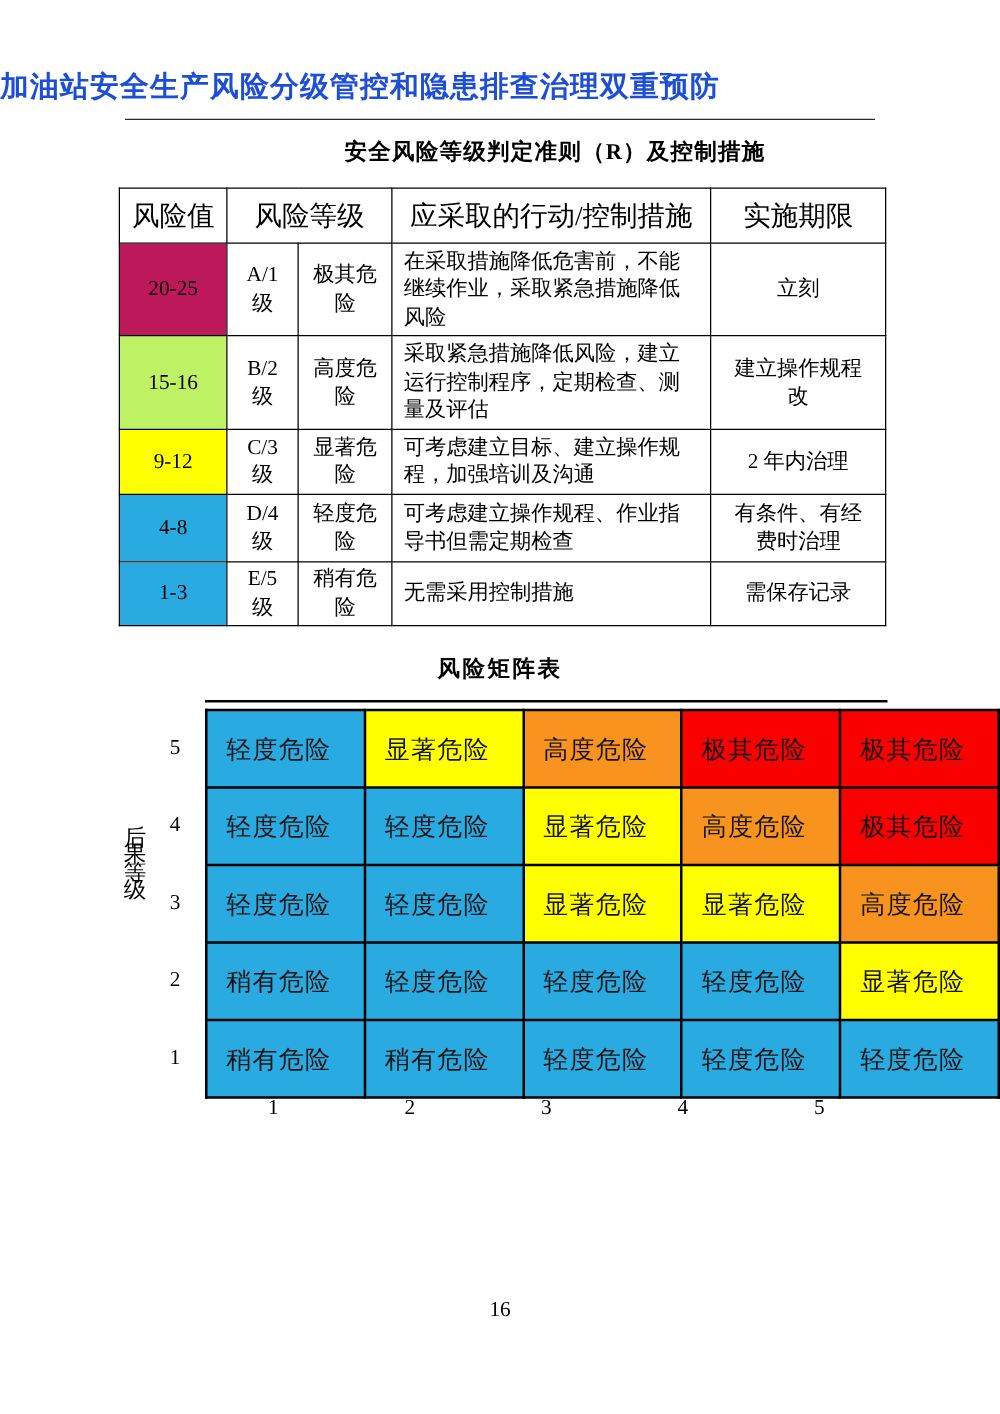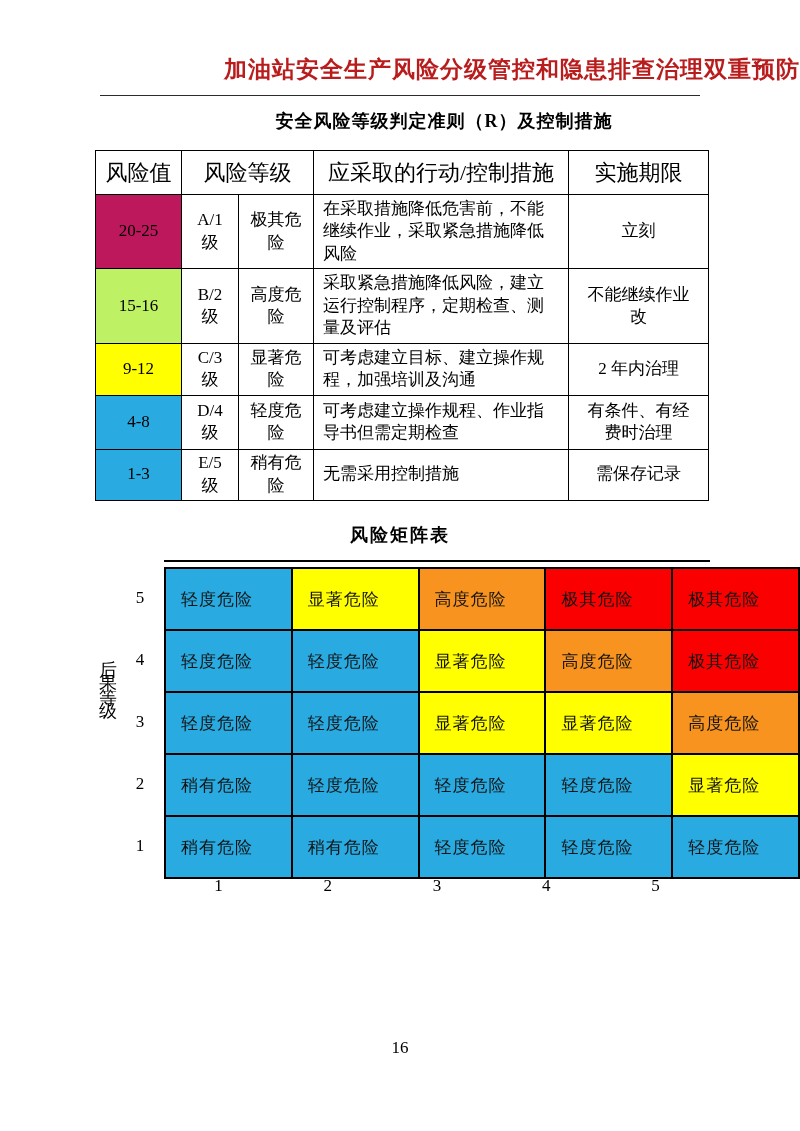--- a/index.html
+++ b/index.html
@@ -2,23 +2,23 @@
 <html><head>
 <meta charset="utf-8">
 <style>
   html,body { margin:0; padding:0; background:#fff; }
   .page {
     position:relative; width:800px; height:1131px; background:#ffffff;
     font-family:"Liberation Serif","DejaVu Serif",serif; color:#000;
     overflow:hidden;
   }
   .doc-title {
-    position:absolute; top:54px; left:0; width:100%; text-align:right;
+    position:absolute; top:54px; left:0; width:100%; text-align:left;
     font-family:"Liberation Sans","DejaVu Sans",sans-serif;
-    font-weight:bold; font-size:23px; letter-spacing:1px; color:#b91c1c;
+    font-weight:bold; font-size:23px; letter-spacing:1px; color:#1d4ed8;
   }
   .title-rule {
     position:absolute; top:95px; left:100px; width:600px; height:0;
     border-top:1.5px solid #2b2b2b;
   }
   .subtitle {
     position:absolute; top:109px; left:0; width:100%; text-align:center;
     font-size:18px; font-weight:bold; letter-spacing:1px;margin-left:44px;
   }
 
@@ -48,21 +48,21 @@
     font-size:18px; font-weight:bold; letter-spacing:2px;
   }
   .matrix-topline {
     position:absolute; left:164px; top:560px; width:546px; height:2px; background:#000;
   }
   table.matrix {
     position:absolute; left:164px; top:567px; border-collapse:collapse; table-layout:fixed;
   }
   .matrix td {
     width:108px; height:60px; border:2px solid #000;
-    font-size:17px; text-align:left; padding:0 4px 0 15px;
+    font-size:20px; text-align:left; padding:0 4px 0 15px;
     color:#141414; letter-spacing:1px;
   }
   .row-labels {
     position:absolute; left:126px; top:567px; width:28px; height:310px;
     display:grid; grid-template-rows:repeat(5,62px); align-items:center;
     justify-items:center; font-size:17px;
   }
   .col-labels {
     position:absolute; left:164px; top:876px; width:546px; height:24px;
     display:grid; grid-template-columns:repeat(5,1fr); justify-items:center;
@@ -110,21 +110,21 @@
         <td class="action">在采取措施降低危害前，不能继续作业，采取紧急措施降低风险</td>
         <td class="prewrap">立刻</td>
       </tr>
       <tr class="rb">
         <td style="background-color: #bef264;">15-16</td>
         <td class="prewrap">B/2
 级</td>
         <td class="prewrap">高度危
 险</td>
         <td class="action">采取紧急措施降低风险，建立运行控制程序，定期检查、测量及评估</td>
-        <td class="prewrap">不能继续作业
+        <td class="prewrap">建立操作规程
 改</td>
       </tr>
       <tr class="rc">
         <td style="background-color: rgb(255, 255, 0);">9-12</td>
         <td class="prewrap">C/3
 级</td>
         <td class="prewrap">显著危
 险</td>
         <td class="action">可考虑建立目标、建立操作规程，加强培训及沟通</td>
         <td class="prewrap">2 年内治理</td>

